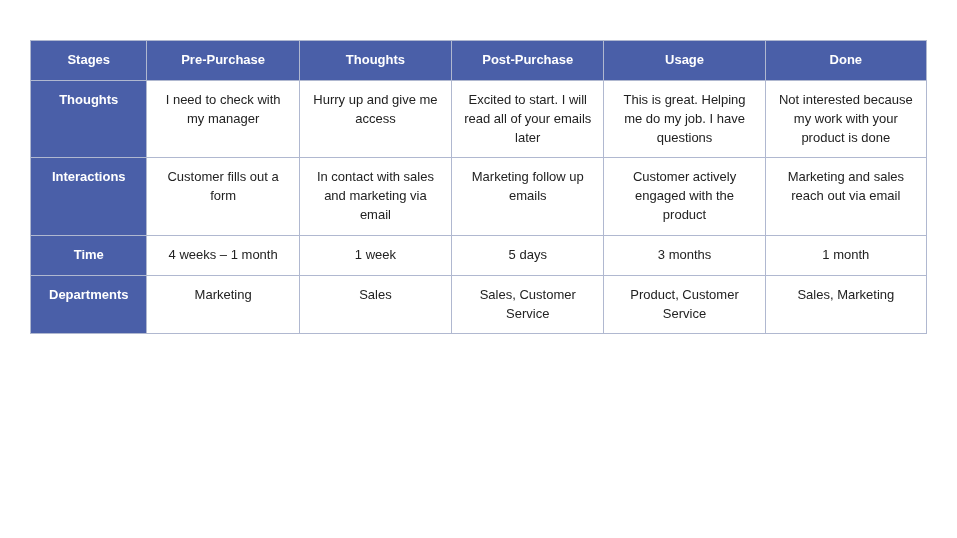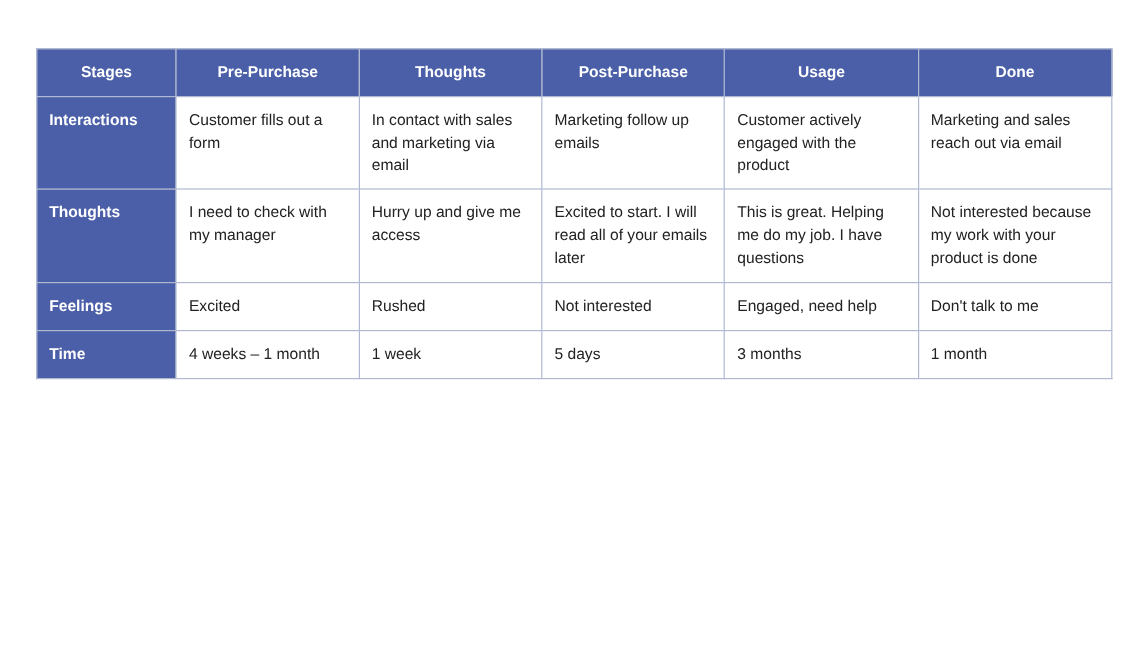--- a/index.html
+++ b/index.html
@@ -13,20 +13,21 @@
     h1 {
       font-size: 22px;
       font-weight: 400;
       color: #222;
       margin-bottom: 16px;
     }
     .journey-table {
       width: 100%;
       border-collapse: collapse;
       table-layout: fixed;
+      text-align: center;
     }
     .journey-table th,
     .journey-table td {
       border: 1px solid #b0b8d0;
       padding: 10px 10px;
       vertical-align: top;
       line-height: 1.45;
     }
     
     .journey-table thead tr th {
@@ -74,45 +75,45 @@
     <th>Stages</th>
         <th>Pre-Purchase</th>
         <th>Thoughts</th>
         <th>Post-Purchase</th>
         <th>Usage</th>
         <th>Done</th>
       </tr>
   </thead>
   <tbody id="table-body">
   <tr>
-        <td>Interactions</td>
-        <td>Customer fills out a form</td>
-        <td>In contact with sales and marketing via email</td>
-        <td>Marketing follow up emails</td>
-        <td>Customer actively engaged with the product</td>
-        <td>Marketing and sales reach out via email</td>
-      </tr>
-      <tr>
         <td>Thoughts</td>
         <td>I need to check with my manager</td>
         <td>Hurry up and give me access</td>
         <td>Excited to start. I will read all of your emails later</td>
         <td>This is great. Helping me do my job. I have questions</td>
         <td>Not interested because my work with your product is done</td>
       </tr>
       <tr>
-        <td>Feelings</td>
-        <td>Excited</td>
-        <td>Rushed</td>
-        <td>Not interested</td>
-        <td>Engaged, need help</td>
-        <td>Don't talk to me</td>
+        <td>Interactions</td>
+        <td>Customer fills out a form</td>
+        <td>In contact with sales and marketing via email</td>
+        <td>Marketing follow up emails</td>
+        <td>Customer actively engaged with the product</td>
+        <td>Marketing and sales reach out via email</td>
       </tr>
       <tr>
         <td>Time</td>
         <td>4 weeks – 1 month</td>
         <td>1 week</td>
         <td>5 days</td>
         <td>3 months</td>
         <td>1 month</td>
       </tr>
+      <tr>
+        <td>Departments</td>
+        <td>Marketing</td>
+        <td>Sales</td>
+        <td>Sales, Customer Service</td>
+        <td>Product, Customer Service</td>
+        <td>Sales, Marketing</td>
+      </tr>
     </tbody>
 </table>
 
 </body></html>

